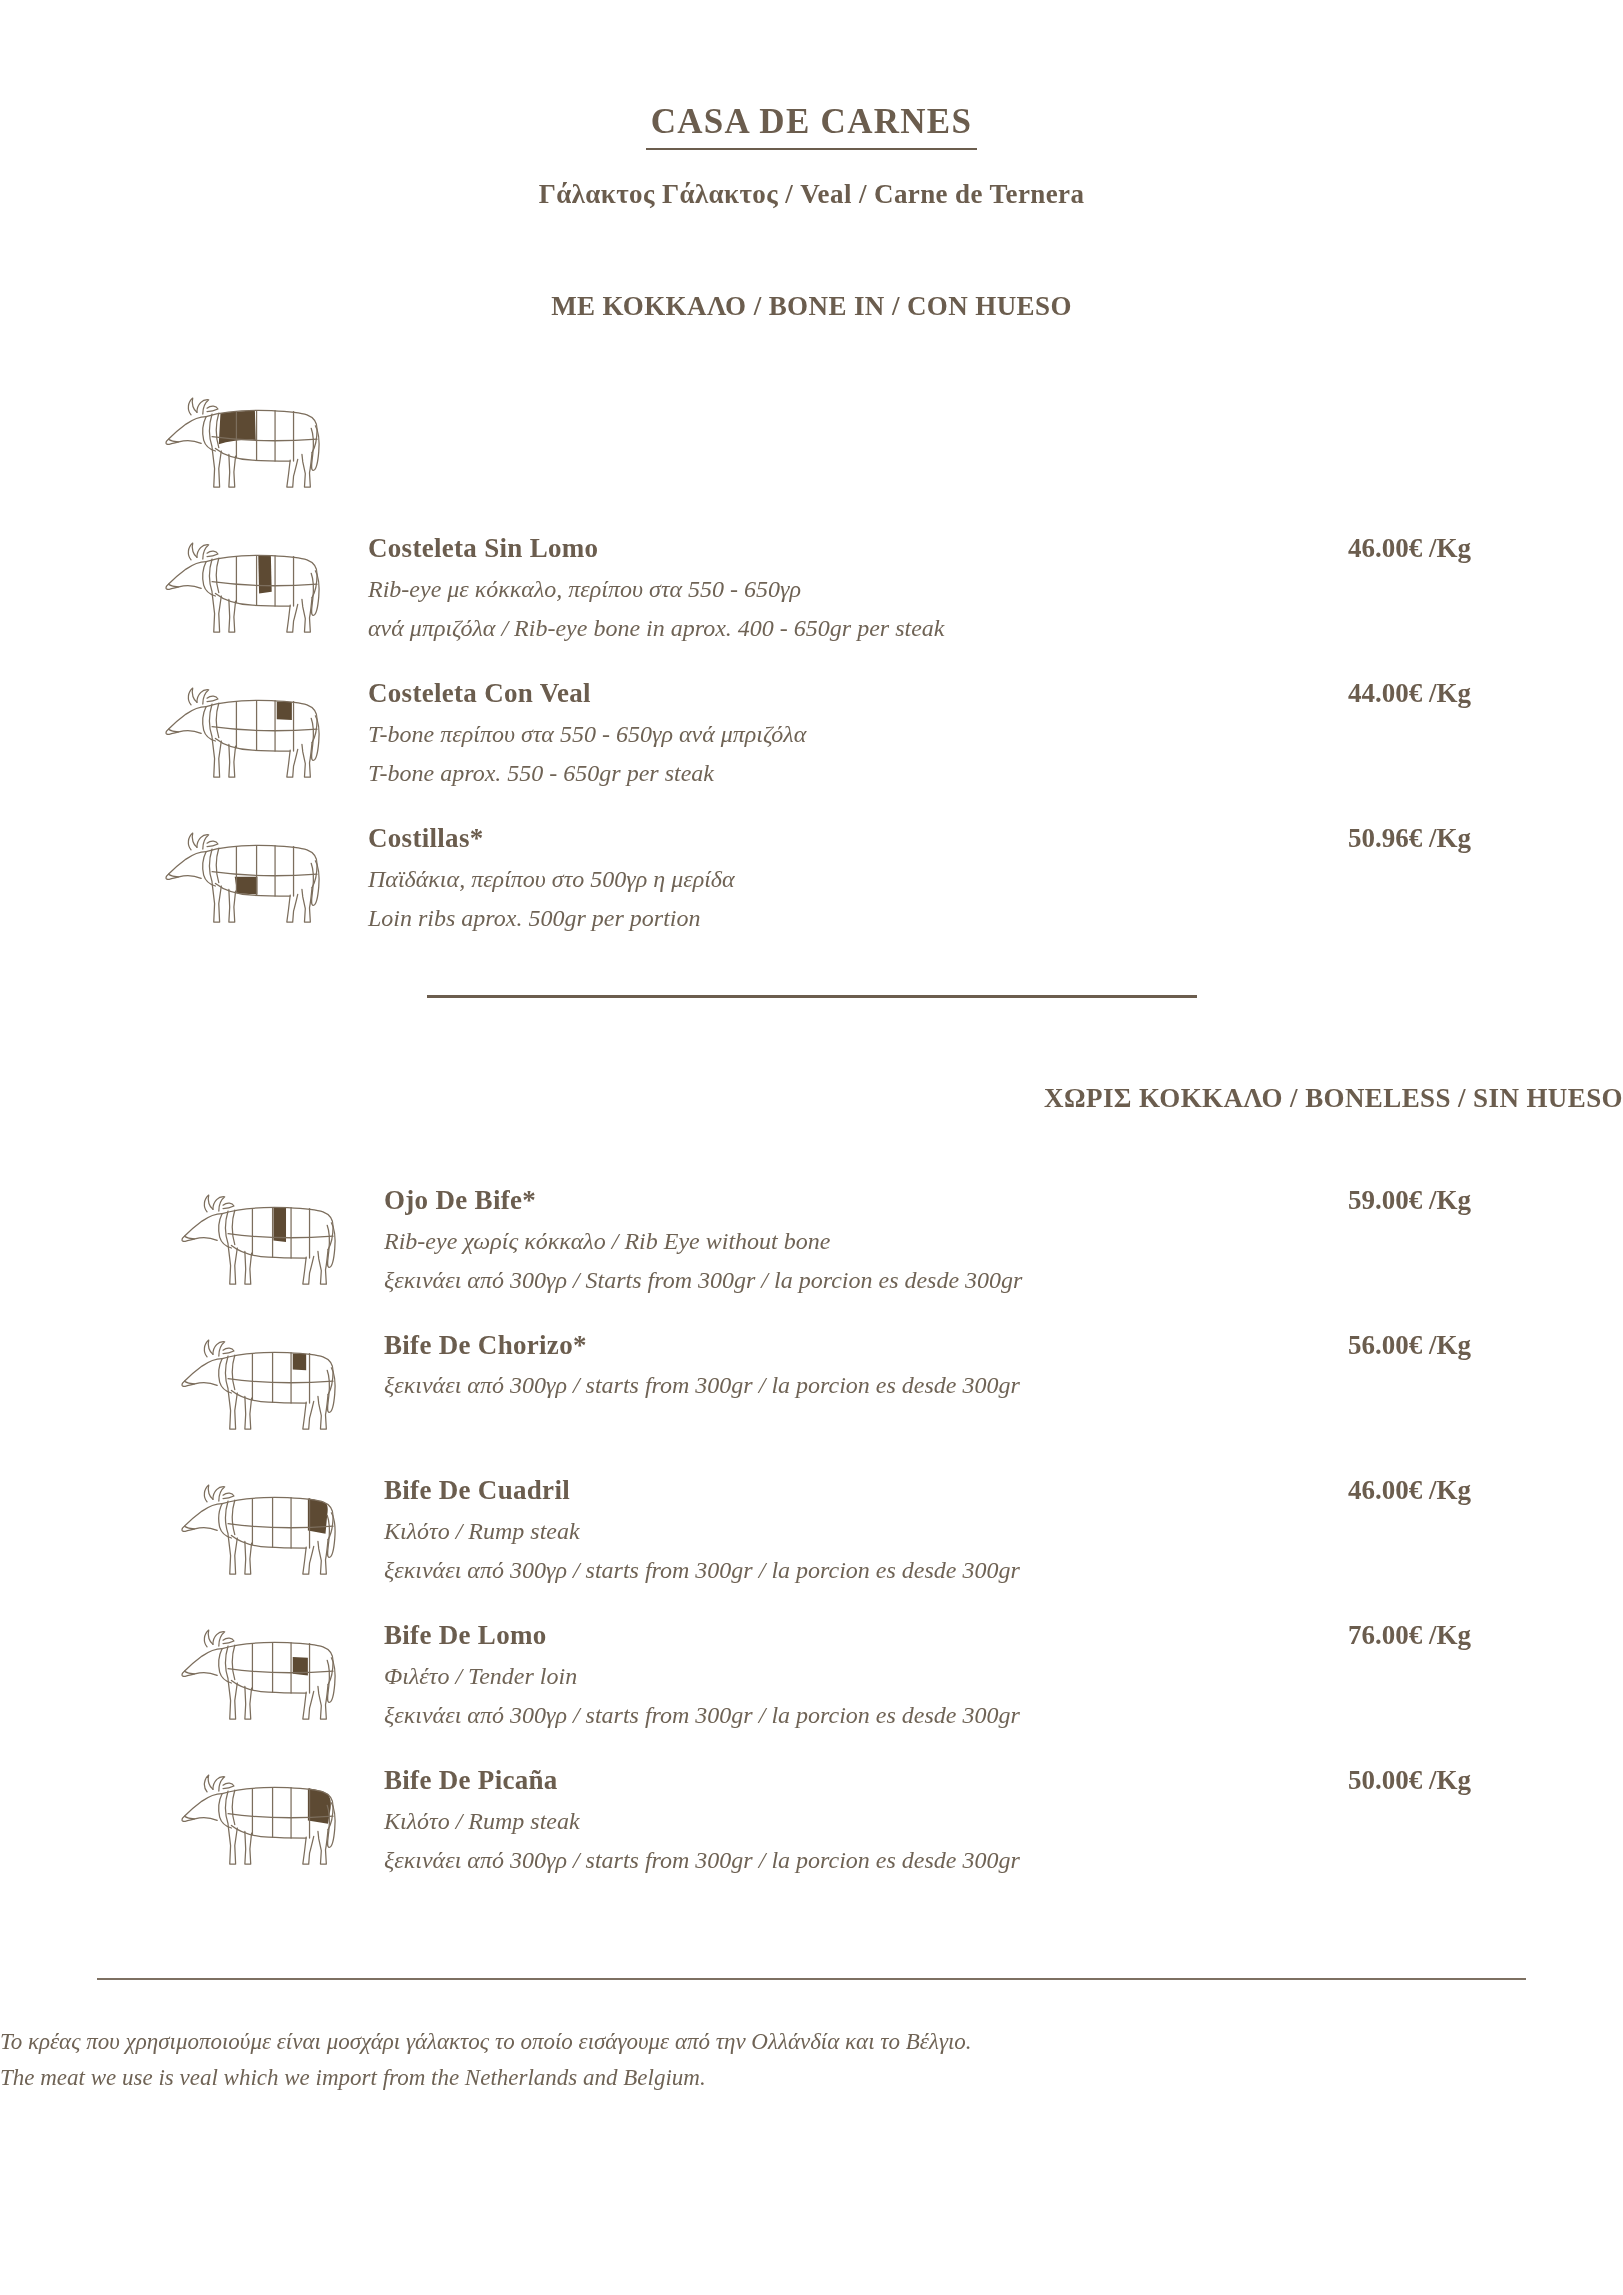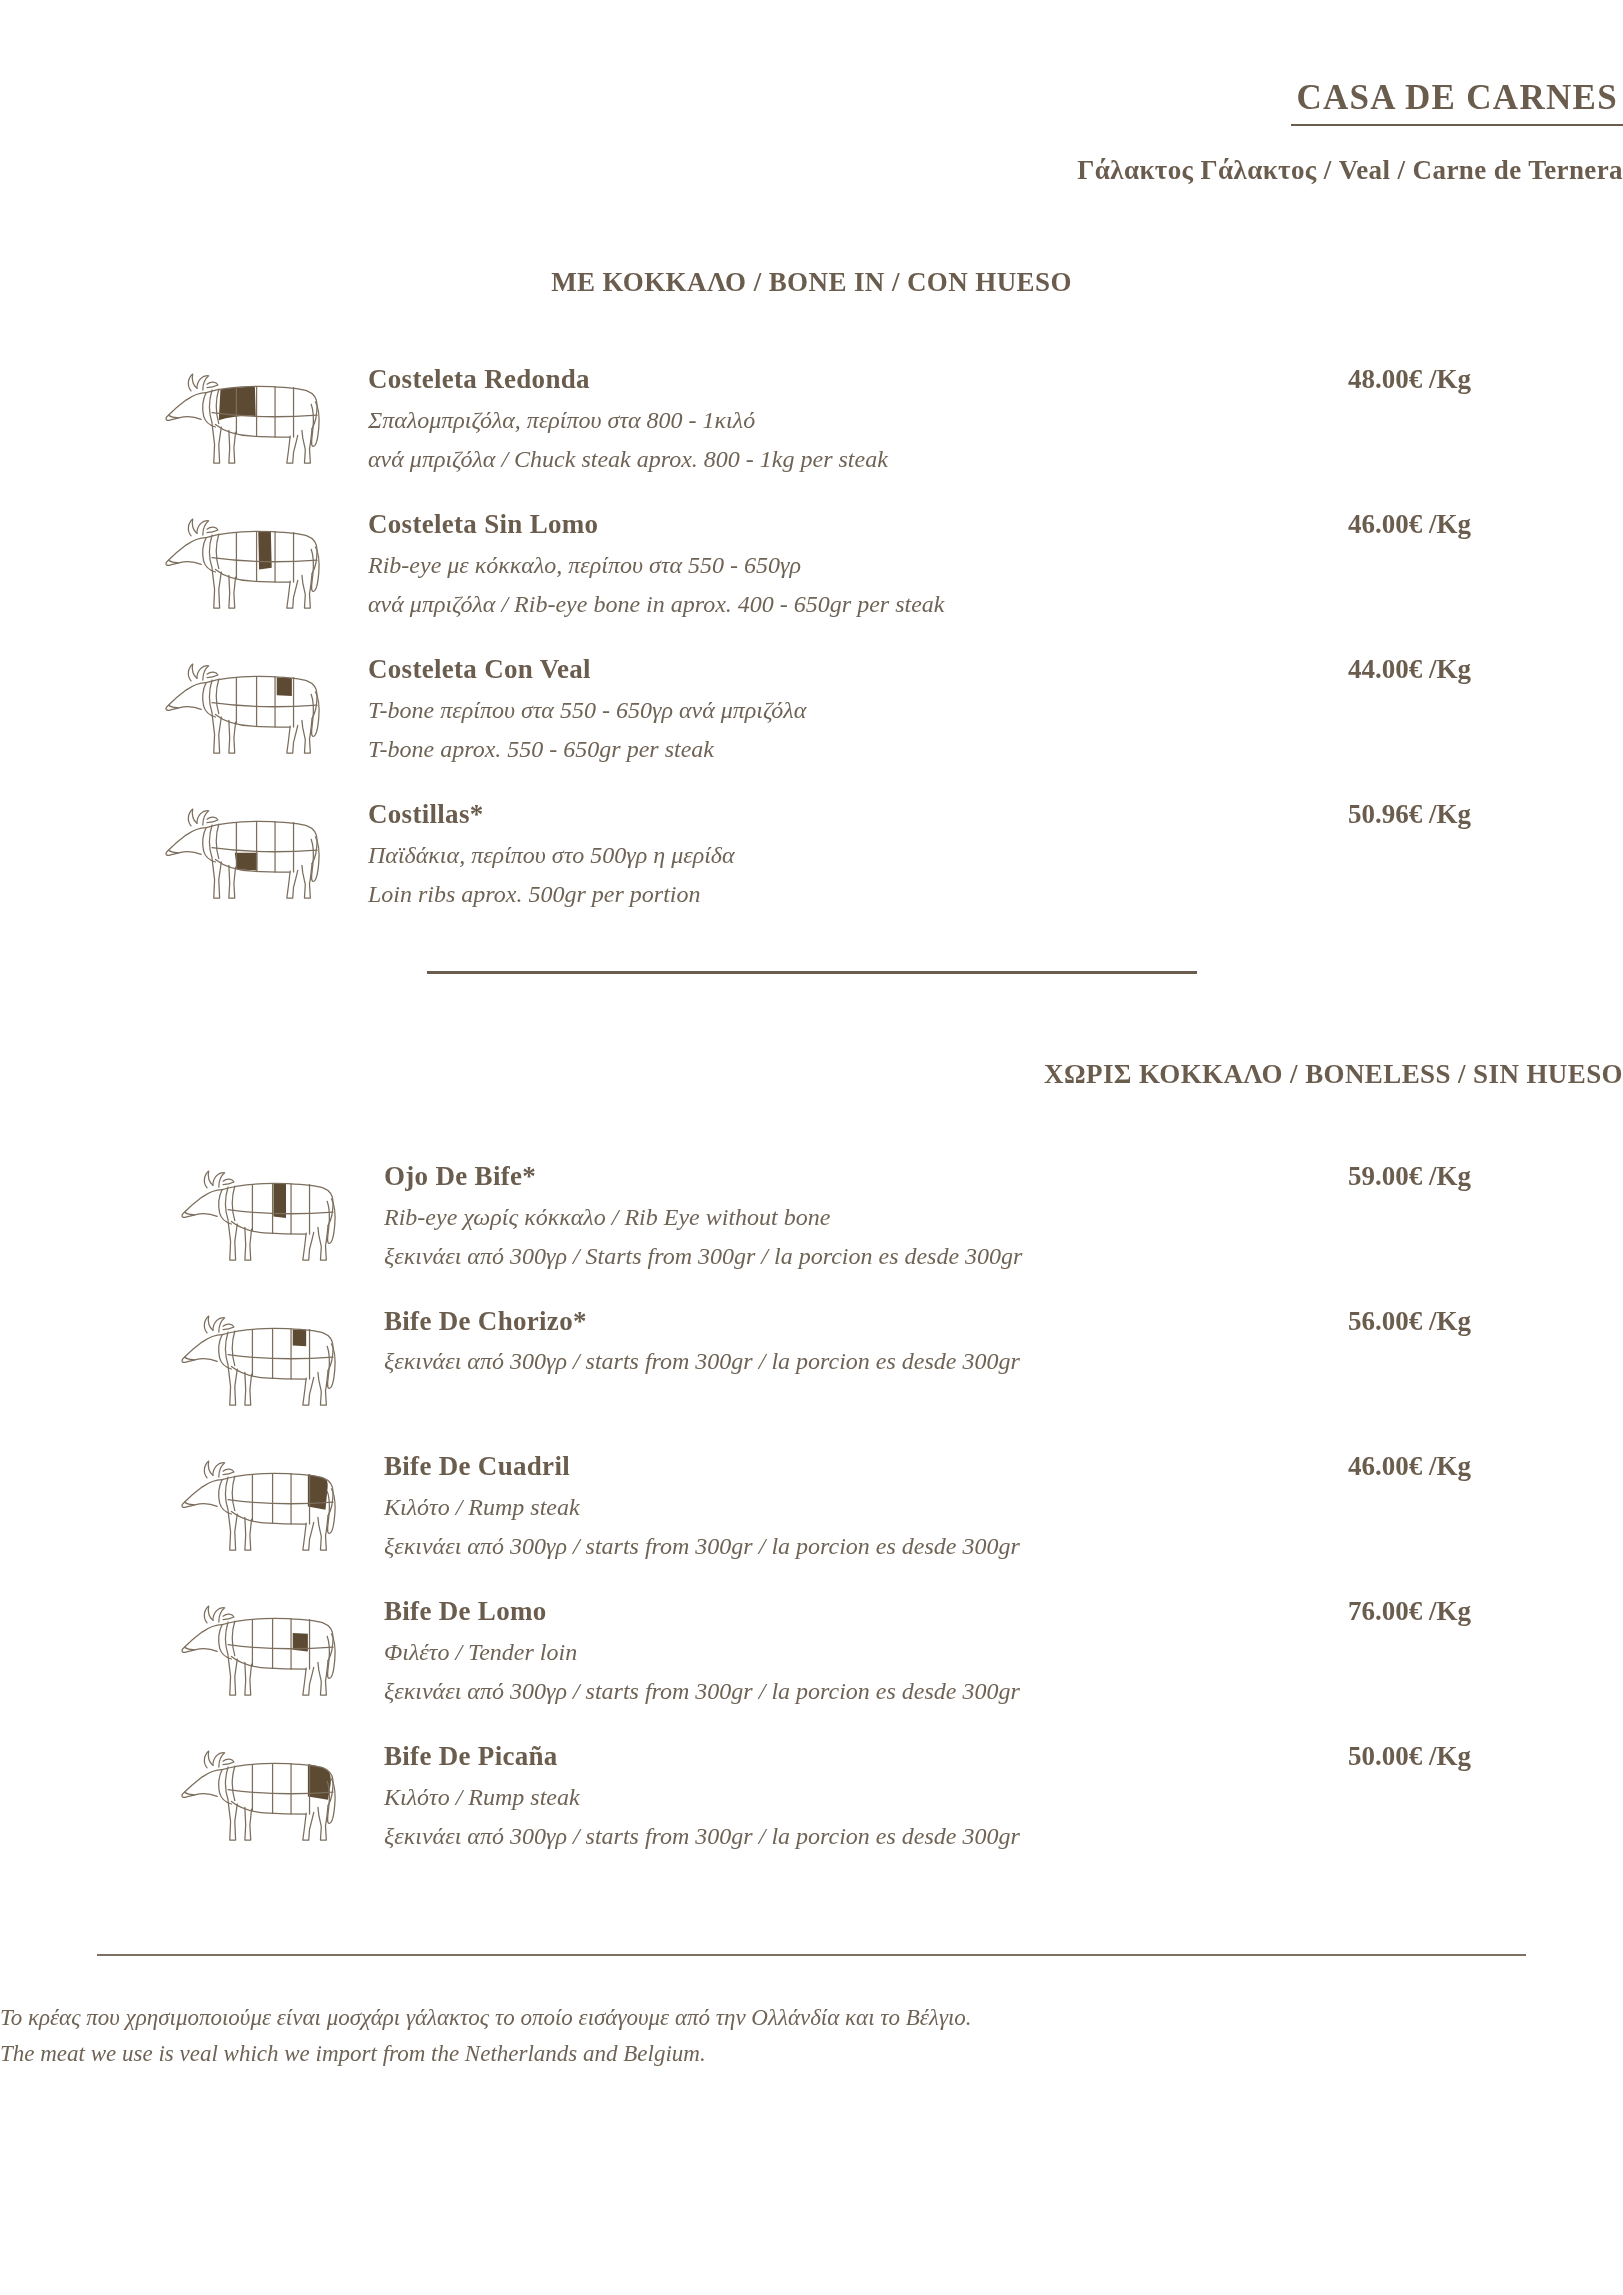--- a/index.html
+++ b/index.html
@@ -5,21 +5,21 @@
   html, body { margin: 0; padding: 0; }
   body {
     width: 1623px; height: 2295px;
     background: #ffffff;
     font-family: "Liberation Serif", "DejaVu Serif", serif;
     color: #6b5d4e;
     -webkit-font-smoothing: antialiased;
   }
   .page { position: relative; width: 1623px; height: 2295px; overflow: hidden; }
 
-  .header { padding-top: 78px; text-align: right; }
+  .header { padding-top: 102px; text-align: center; }
   .page-title {
     display: inline-block;
     font-size: 35px; font-weight: bold; letter-spacing: 1.3px;
     padding: 0 5px 6px 5px;
     border-bottom: 2.5px solid #6b5d4e;
   }
   .page-subtitle { margin-top: 29px; font-size: 27px; font-weight: bold; letter-spacing: 0.4px; }
 
   .section-header {
     text-align: center; font-size: 27px; font-weight: bold; letter-spacing: 0.4px;
@@ -111,28 +111,20 @@
           <path d="M67,30 C63,43 63,57 67,71"></path>
 
           <path d="M88,28 L88,83"></path>
           <path d="M112,27 L112,86"></path>
           <path d="M134,27 L134,87"></path>
           <path d="M156,28 L156,87"></path>
           <path d="M59,58 C95,63 140,64 184,61"></path>
         </g>
       </svg>
     </div>
-    <div class="item-body">
-      <div class="item-row">
-        <span class="item-name">Costeleta Redonda</span>
-        <span class="item-price"><span class="price-amount">48.00€</span><span class="price-unit">/Kg</span></span>
-      </div>
-      <div class="item-desc desc-1">Σπαλομπριζόλα, περίπου στα 800 - 1κιλό</div>
-      <div class="item-desc desc-2">ανά μπριζόλα / Chuck steak aprox. 800 - 1kg per steak</div>
-    </div>
   </div>
       <div class="item">
     <div class="cow">
       <svg class="cow-svg" viewBox="0 0 200 125">
         <path class="cut-fill" d="M114,27 L129,27 L130,70 L115,72 Z"></path>
         <g class="lines">
 
           <path d="M52,34 C72,28 102,26 130,27 C148,28 163,29 172,32 C180,35 184,41 184,49 C184,59 182,70 178,77"></path>
 
           <path d="M182,45 C186,52 187,64 186,76 C185,88 183,99 179,98 C176,97 178,88 179,78 C180,68 180,56 177,48"></path>

